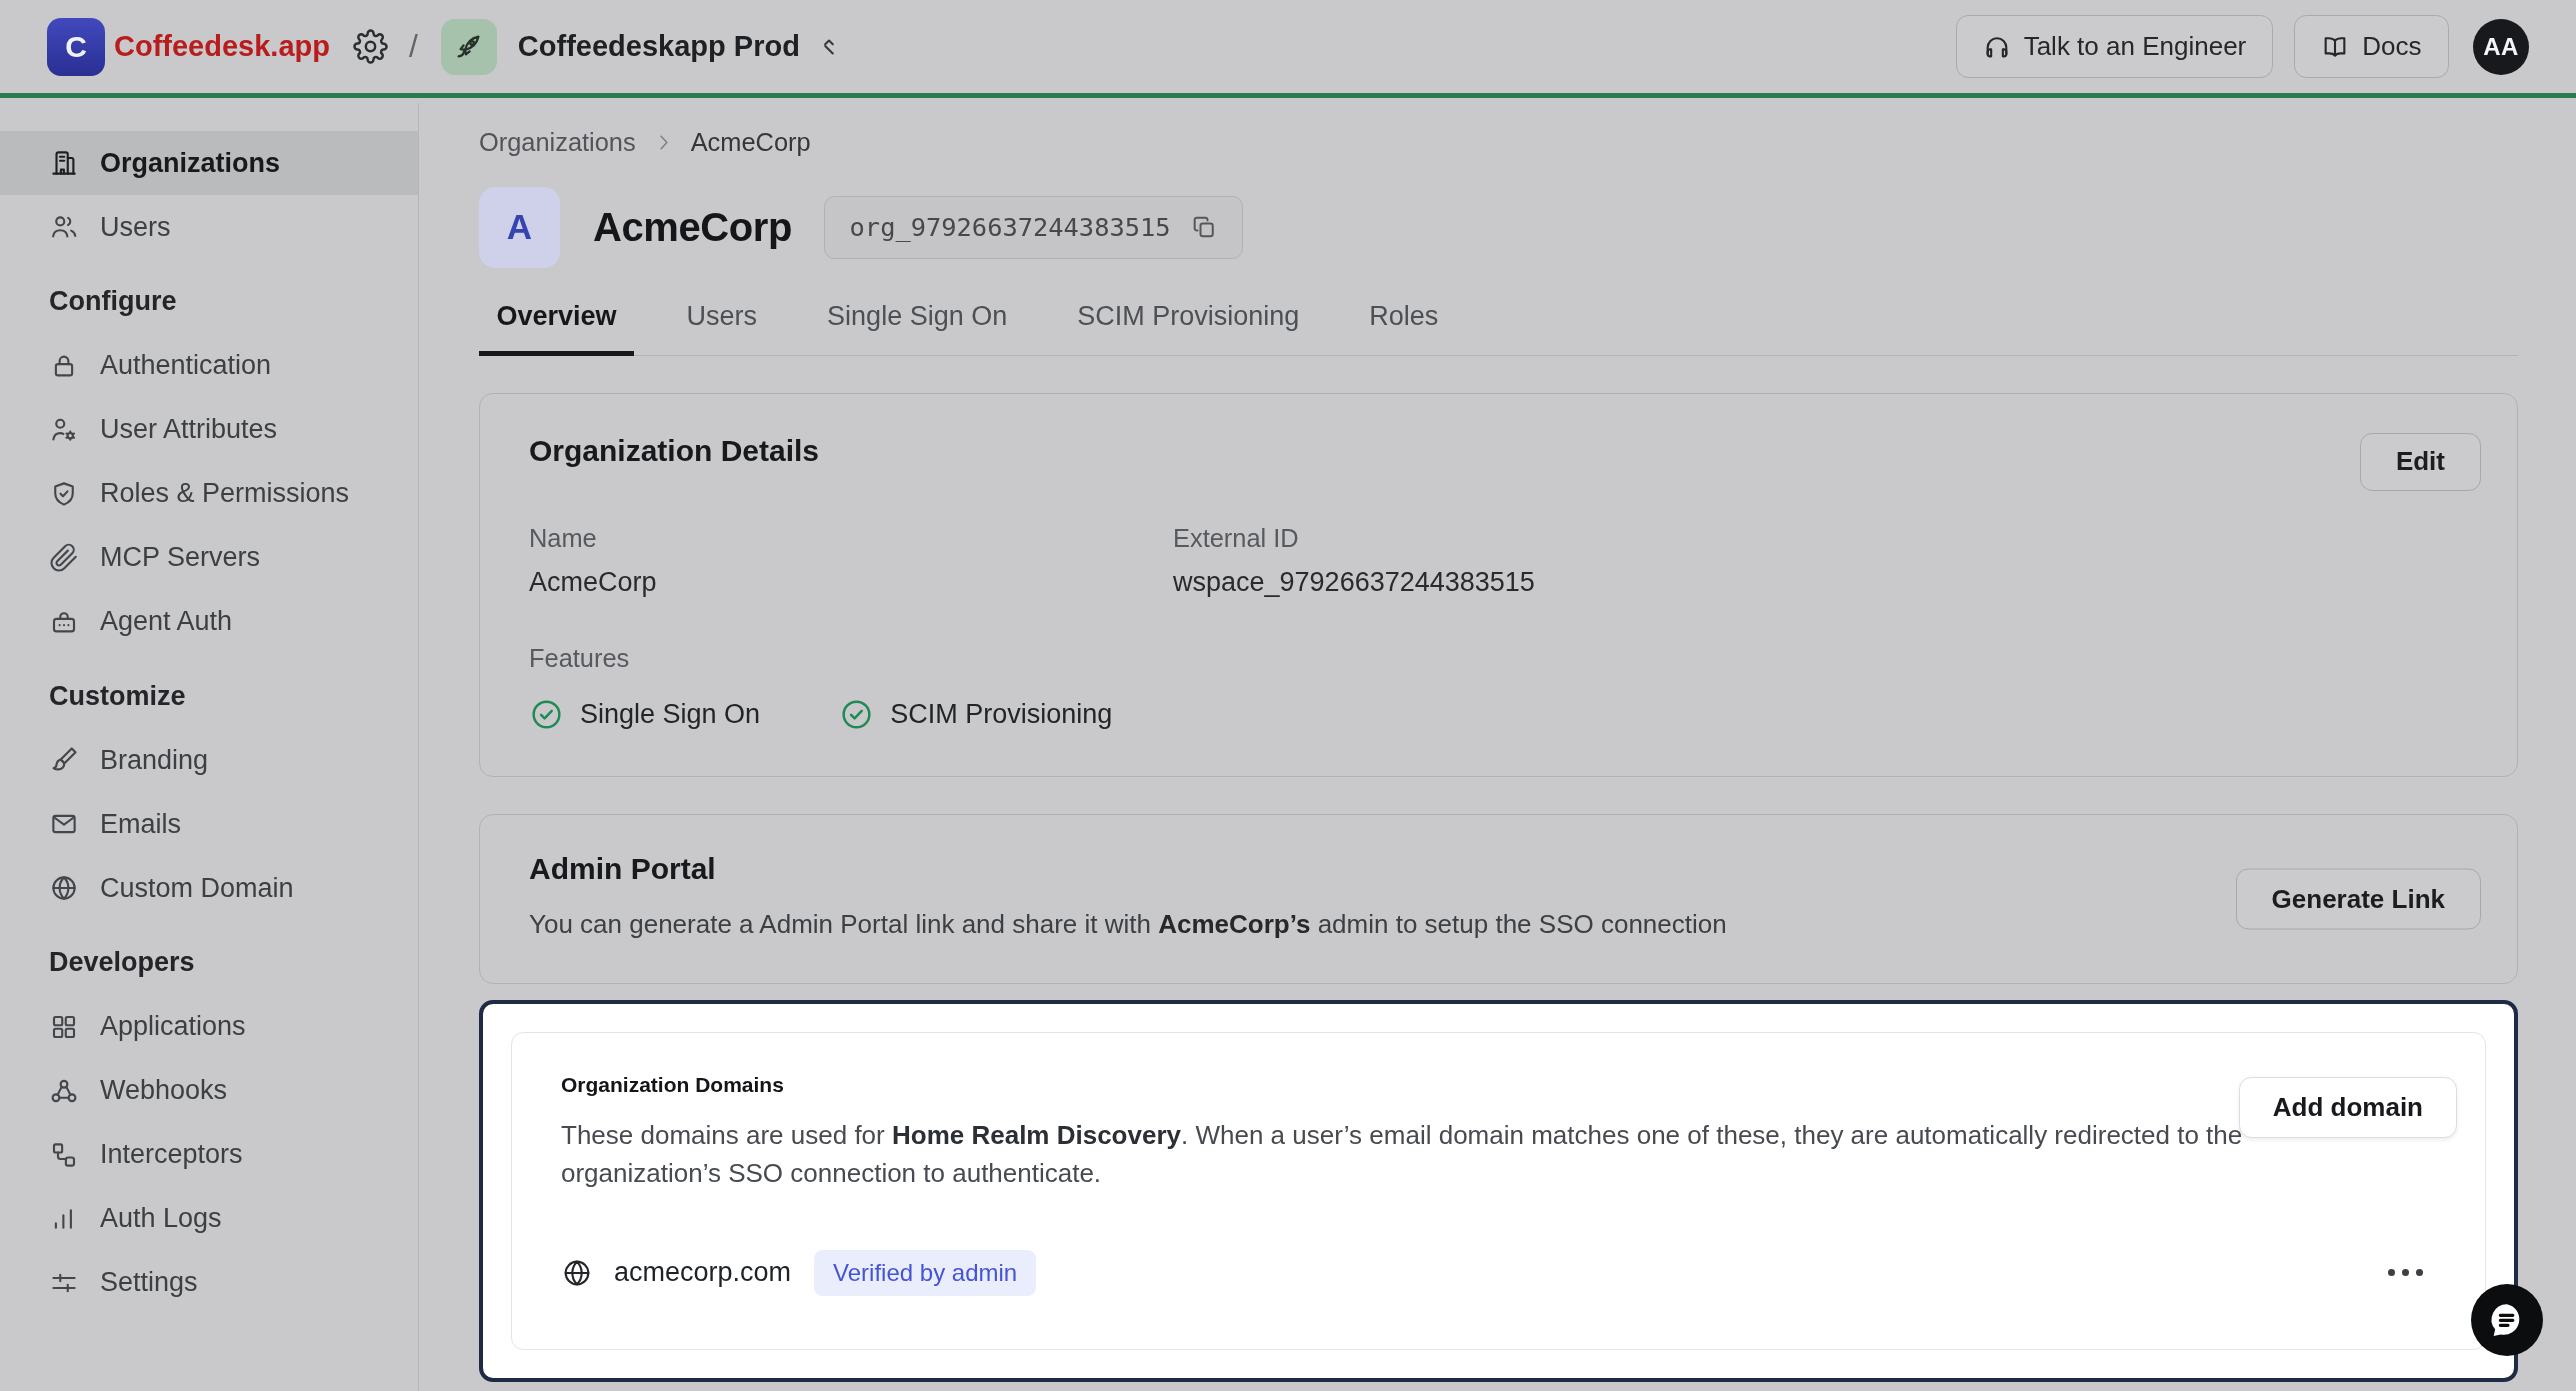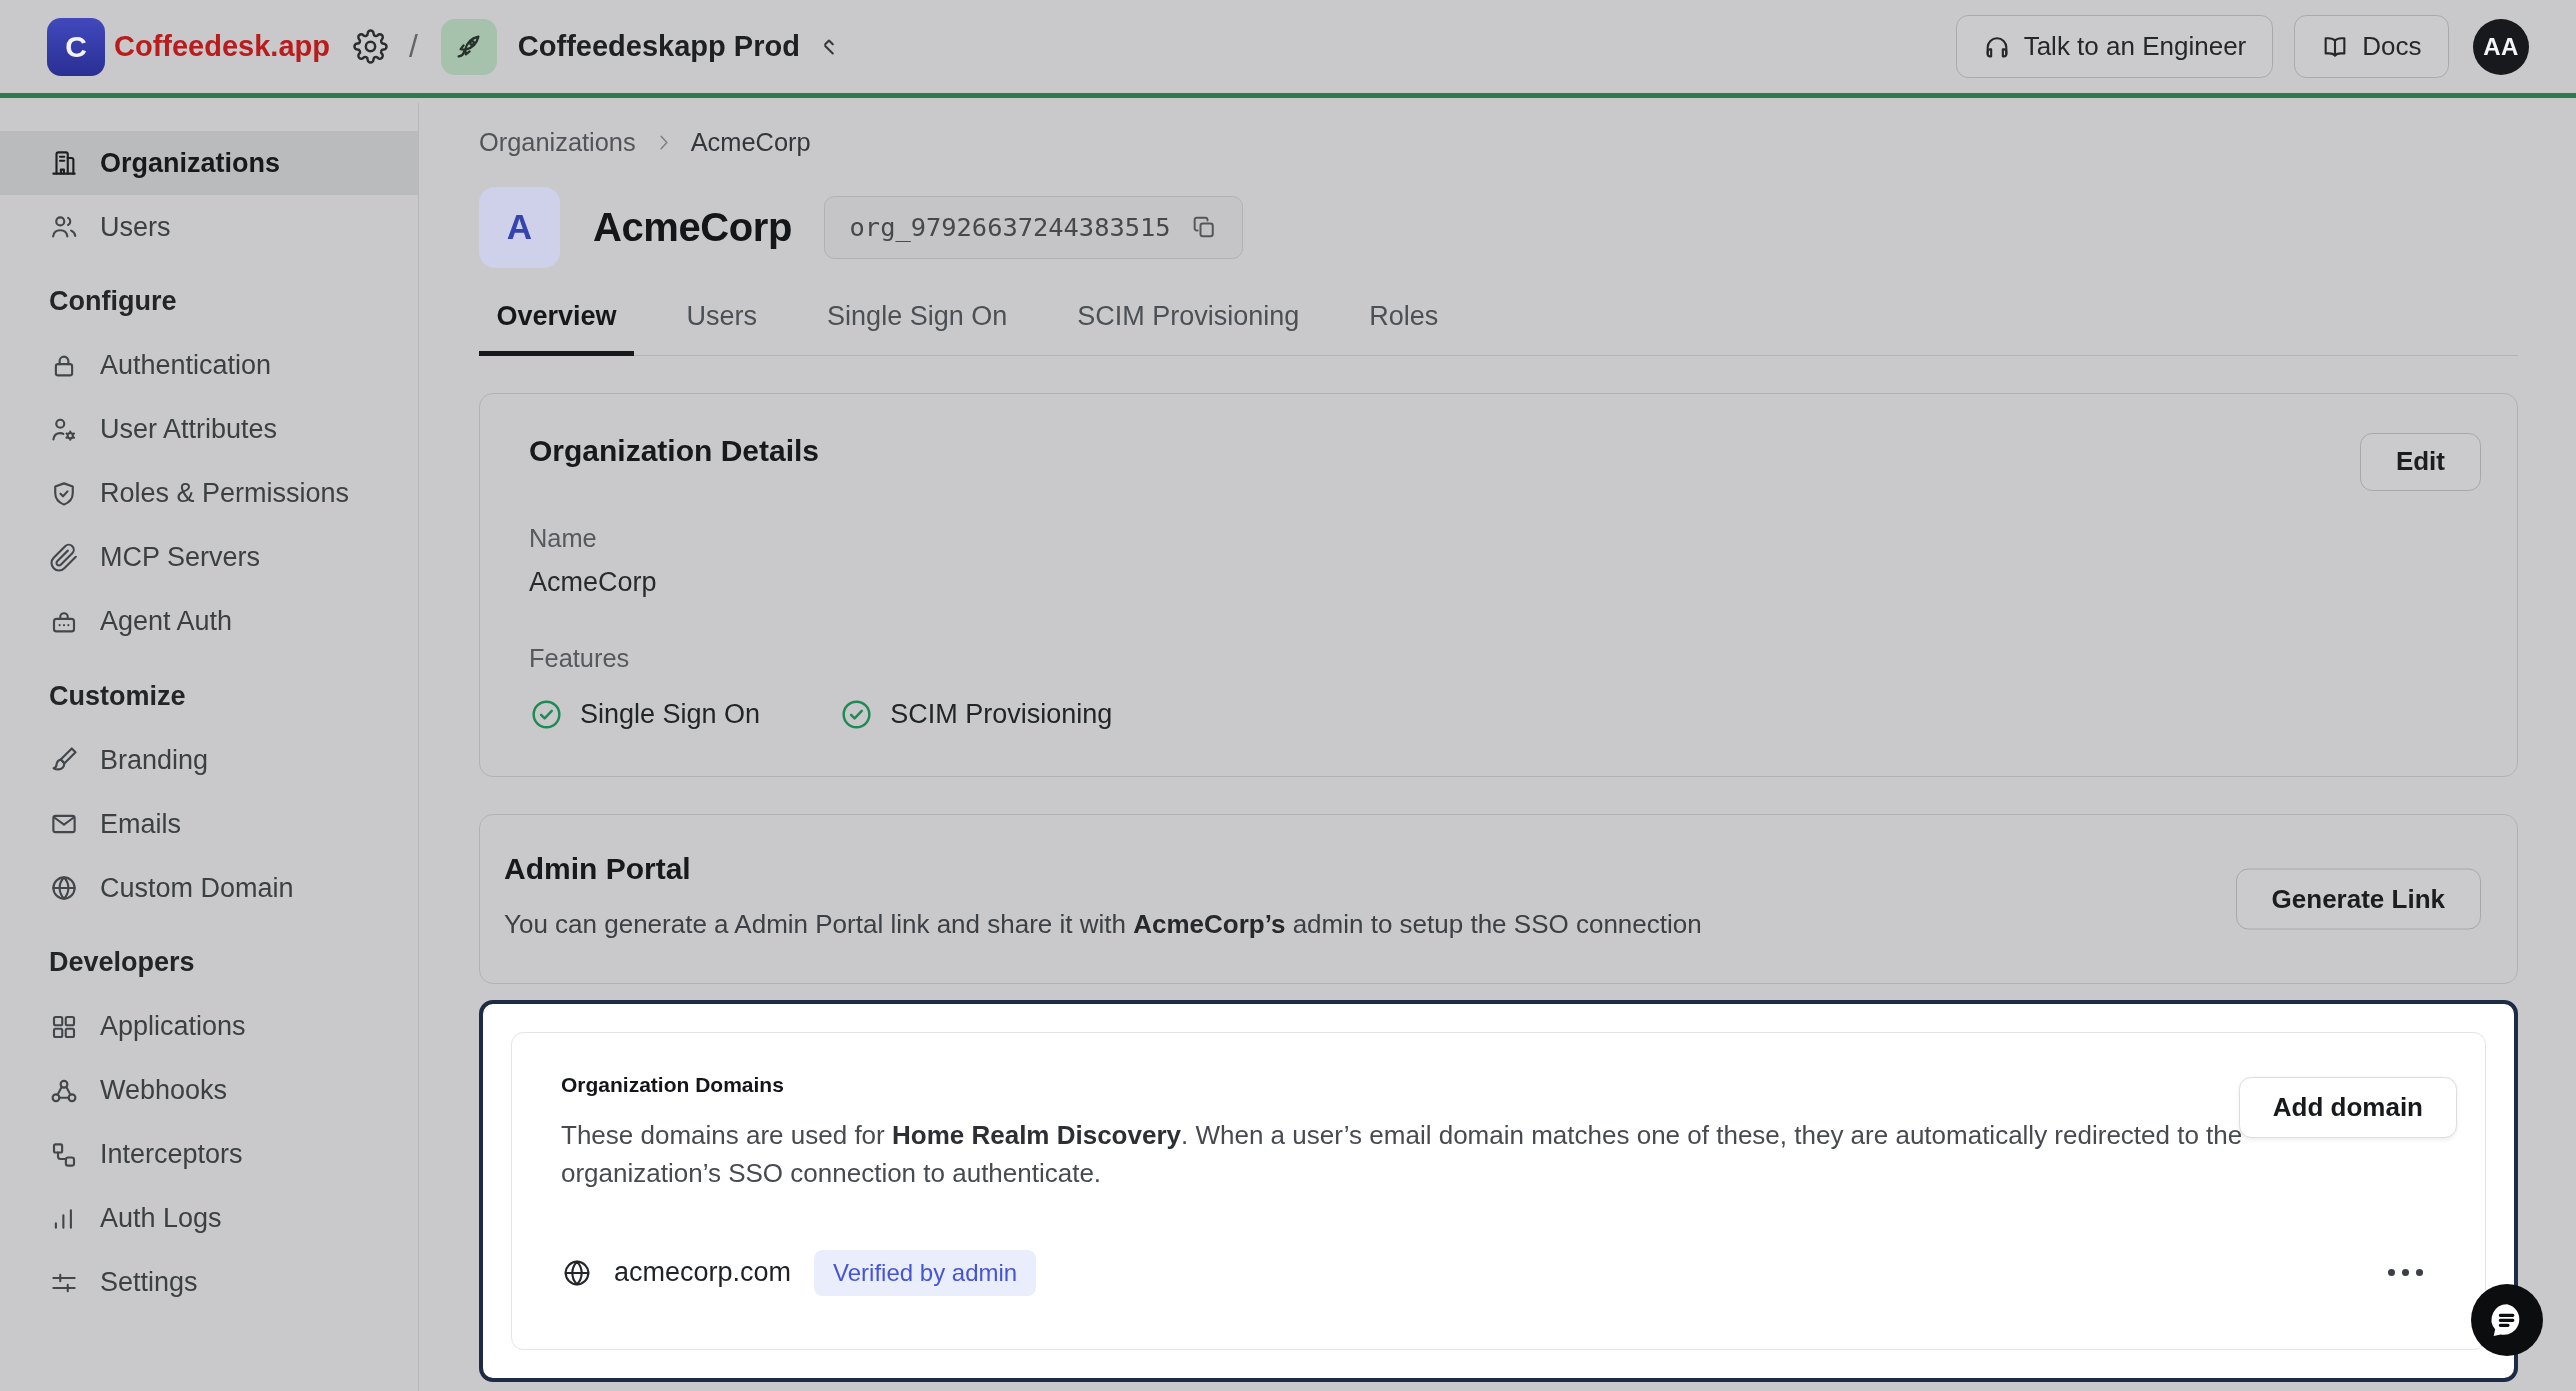--- a/index.html
+++ b/index.html
@@ -401,20 +401,24 @@
     <div class="tab">Roles</div>
   </div>
 
   <section class="card">
     <h2>Organization Details</h2>
     <button class="ghost-btn">Edit</button>
     <div class="detail-grid">
       <div>
         <div class="field-label">Name</div>
         <div class="field-value">AcmeCorp</div>
+      </div>
+      <div>
+        <div class="field-label">External ID</div>
+        <div class="field-value">wspace_97926637244383515</div>
       </div>
     </div>
     <div class="features-block">
       <div class="field-label">Features</div>
       <div class="features-row">
         <div class="feature">
           <span class="check-icon">
               <svg width="35" height="35" viewBox="0 0 24 24" fill="none" stroke="currentColor" stroke-width="1.7" stroke-linecap="round" stroke-linejoin="round">
                 <circle cx="12" cy="12" r="8.8"></circle>
                 <path d="M8.3 12.3l2.4 2.4 4.9-5.2"></path>
@@ -428,21 +432,21 @@
                 <circle cx="12" cy="12" r="8.8"></circle>
                 <path d="M8.3 12.3l2.4 2.4 4.9-5.2"></path>
               </svg>
             </span>
           <span>SCIM Provisioning</span>
         </div>
       </div>
     </div>
   </section>
 
-  <section class="card" style="padding:37px 44px 40px 24px;">
+  <section class="card" style="padding:37px 44px 40px 49px;">
     <h2>Admin Portal</h2>
     <p class="card-desc"><span>You can generate a Admin Portal link and share it with </span><strong>AcmeCorp’s</strong><span> admin to setup the SSO connection</span></p>
     <button class="ghost-btn gen-btn">Generate Link</button>
   </section>
 
   <div class="highlight-wrap">
     <section class="domains-card">
       <h2>Organization Domains</h2>
       <p class="card-desc domains-desc"><span>These domains are used for </span><strong>Home Realm Discovery</strong><span>. When a user’s email domain matches one of these, they are automatically redirected to the organization’s SSO connection to authenticate.</span></p>
       <button class="add-btn">Add domain</button>

